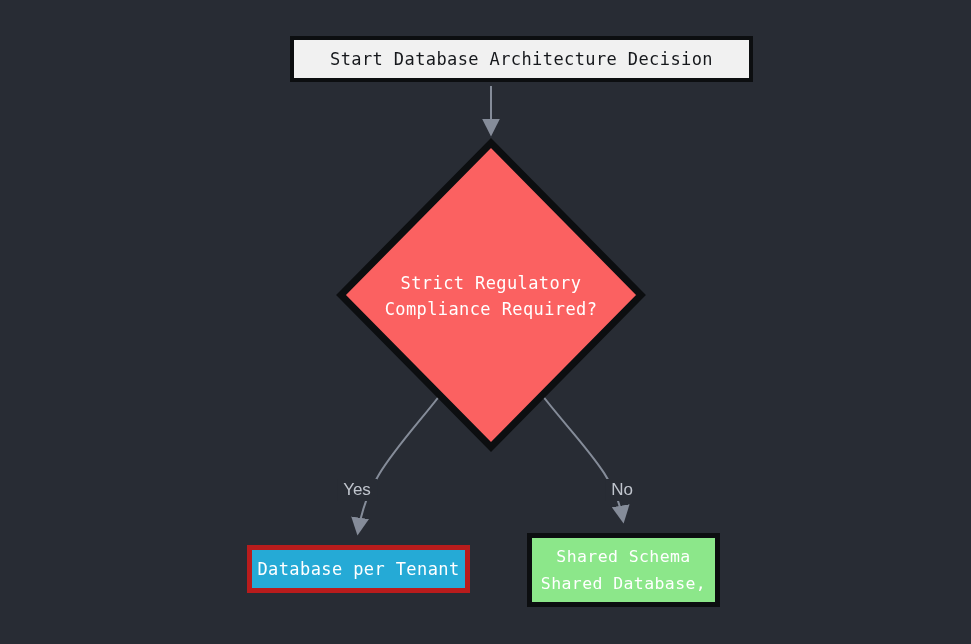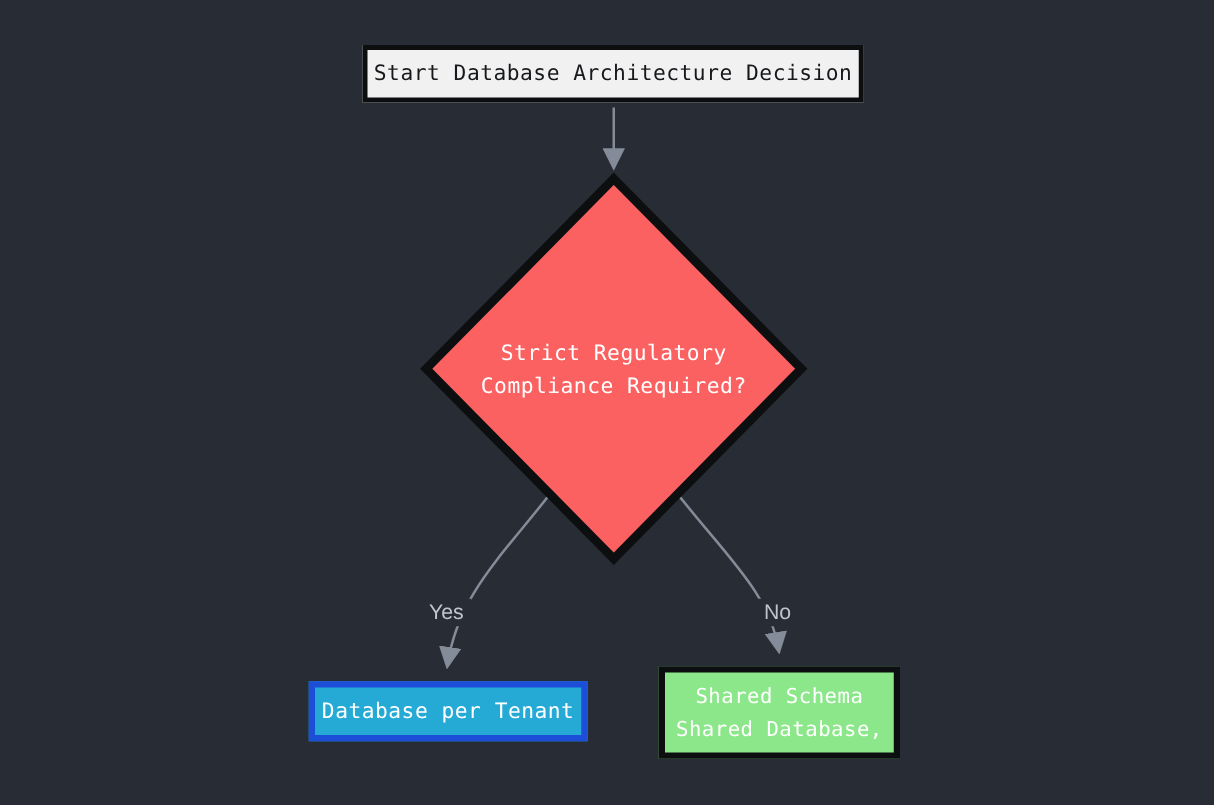--- a/index.html
+++ b/index.html
@@ -30,33 +30,33 @@
     align-items: center;
     justify-content: center;
     text-align: center;
     font-size: 17px;
     letter-spacing: 0.4px;
     white-space: nowrap;
   }
   .node-start {
     left: 290px;
     top: 36px;
-    width: 401px;
+    width: 463px;
     height: 46px;
     background: #f1f1f1;
     border: 4px solid #0c0e10;
     color: #16181c;
   }
   .node-tenant {
     left: 247px;
     top: 545px;
     width: 223px;
     height: 48px;
     background: #25aad6;
-    border: 5px solid #1d4ed8;
+    border: 5px solid #b91c1c;
     color: #ffffff;
   }
   .node-shared {
     left: 527px;
     top: 533px;
     width: 193px;
     height: 74px;
     background: #8ce78a;
     border: 5px solid #0c0e10;
     color: #ffffff;

